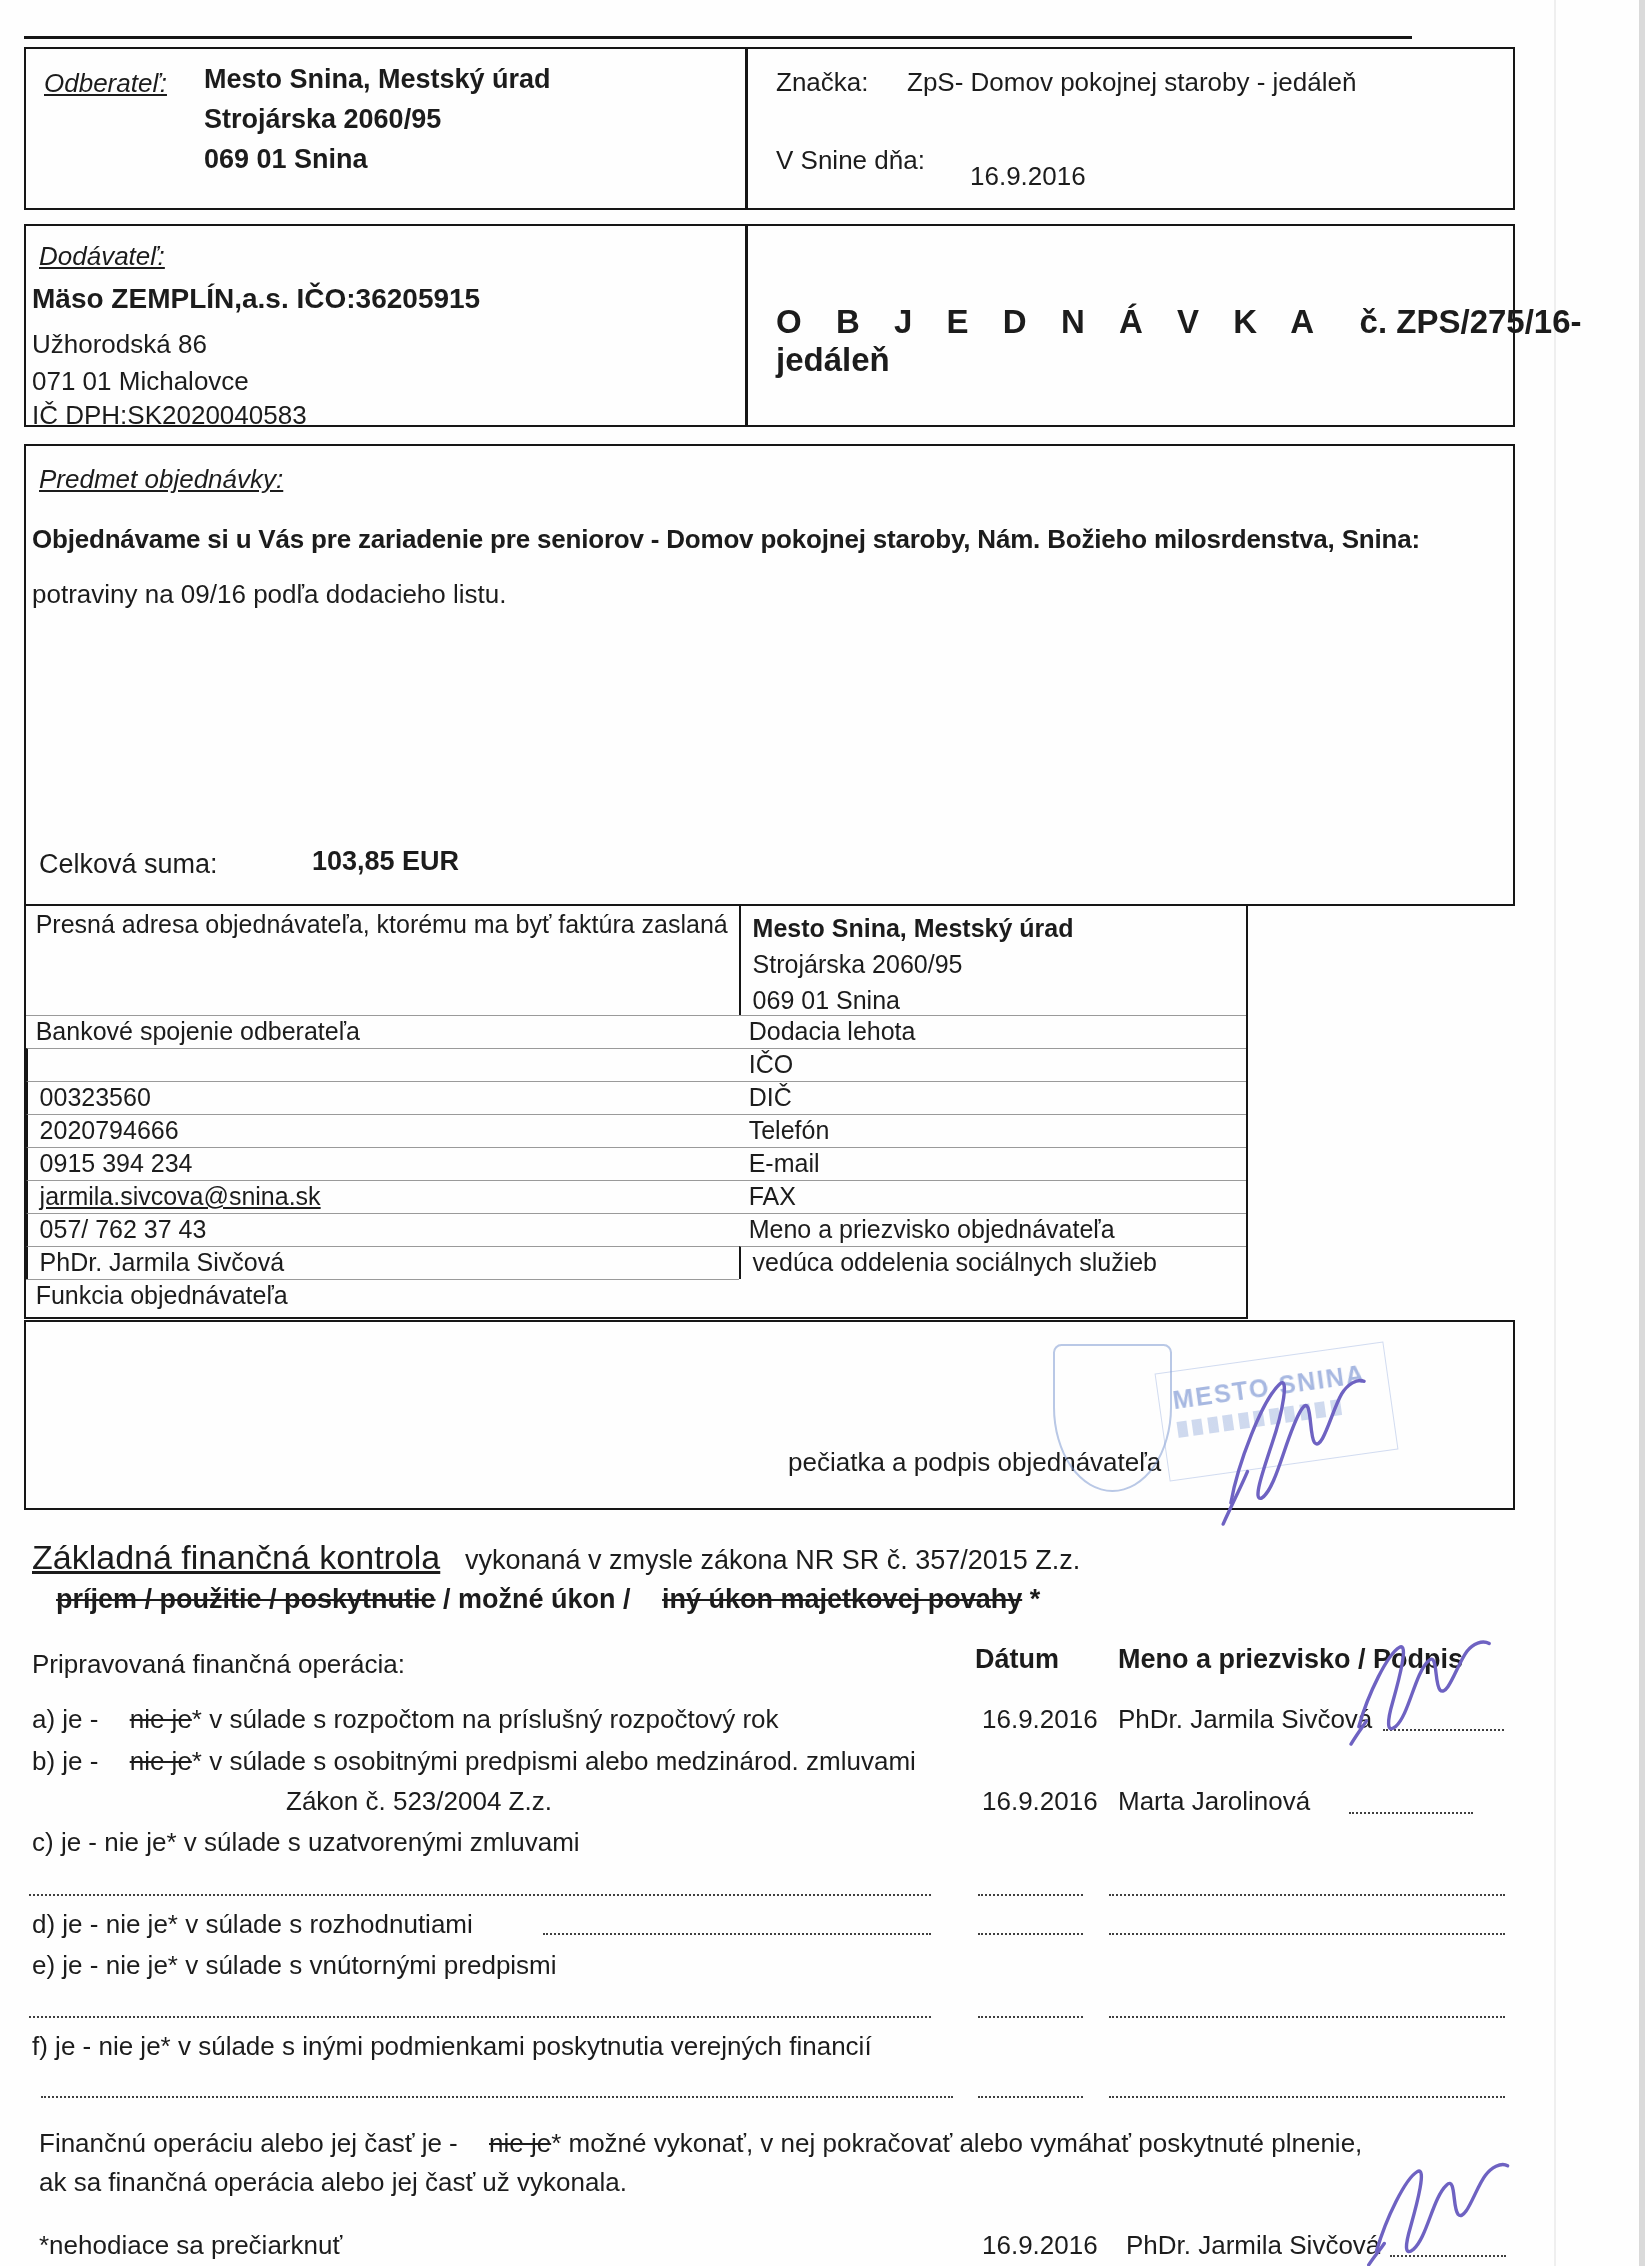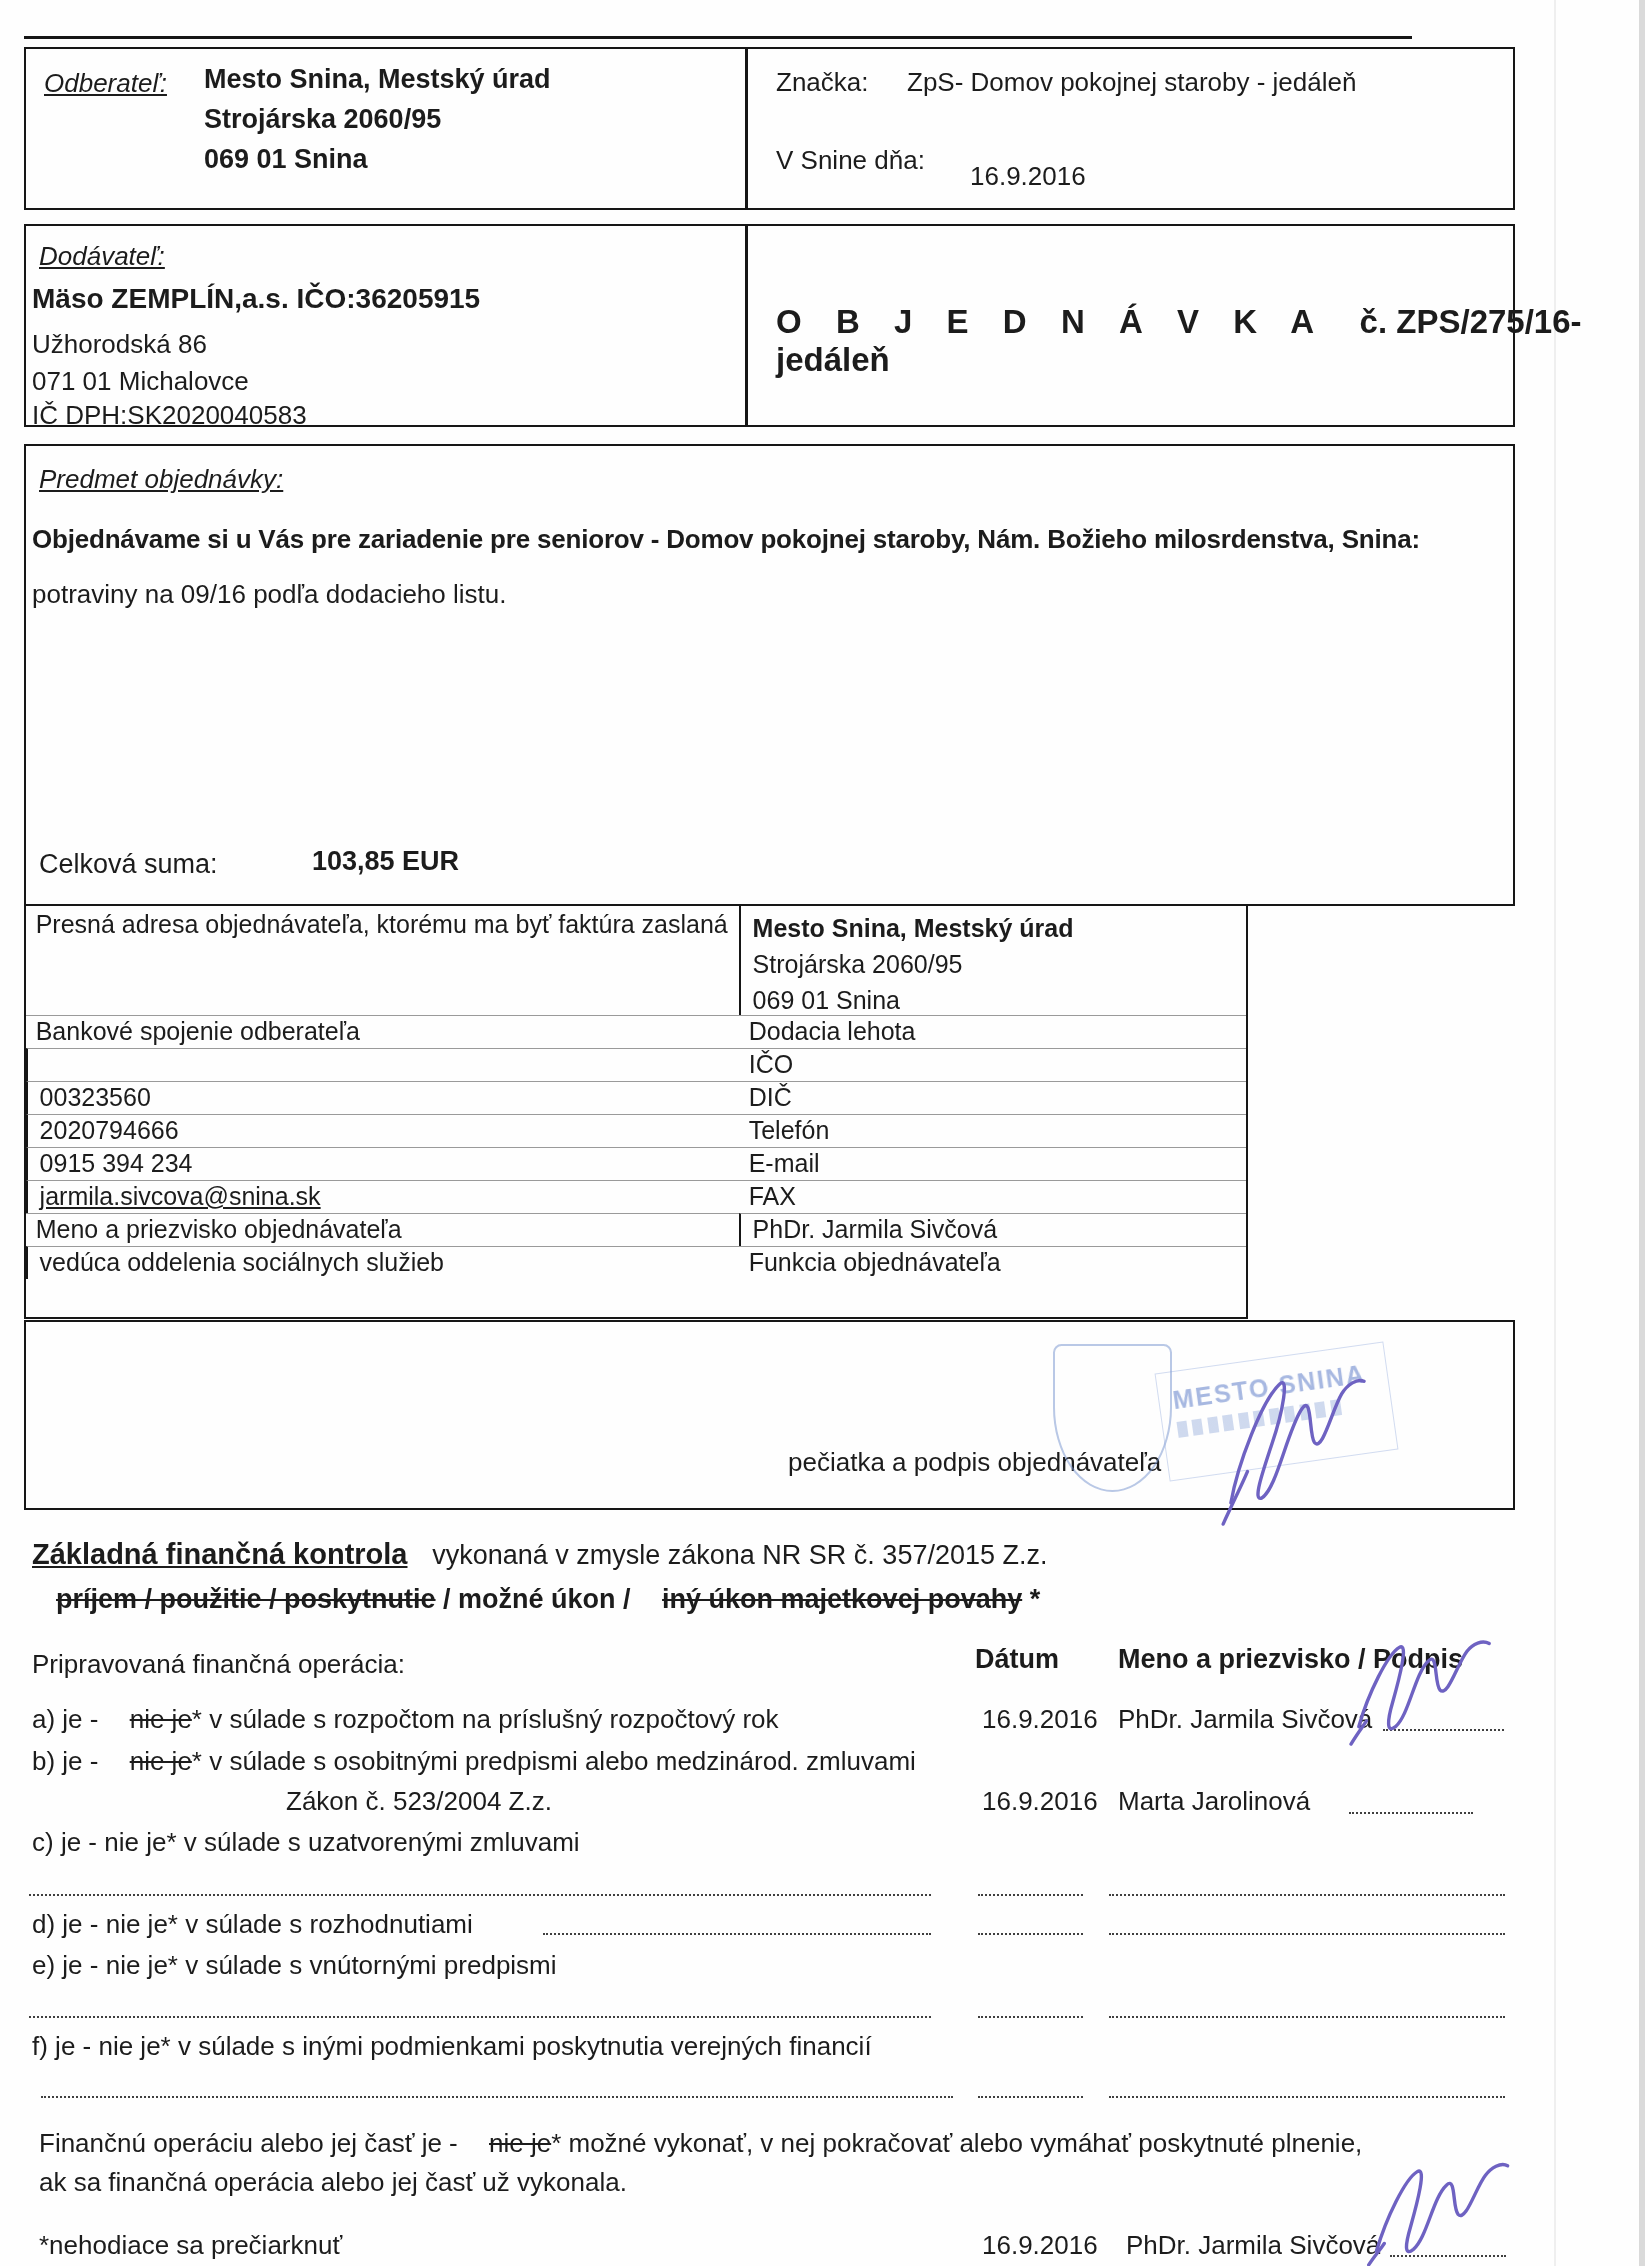--- a/index.html
+++ b/index.html
@@ -134,20 +134,23 @@
     <div class="cell">
         <span>E-mail</span>
       </div>
     <div class="cell val">
         <span style="text-decoration:underline;">jarmila.sivcova@snina.sk</span>
       </div>
 
     <div class="cell">
         <span>FAX</span>
       </div>
+    <div class="cell val">
+        <span>057/ 762 37 43</span>
+      </div>
 
     <div class="cell">
         <span>Meno a priezvisko objednávateľa</span>
       </div>
     <div class="cell val">
         <span>PhDr. Jarmila Sivčová</span>
       </div>
 
     <div class="cell val">
         <span>vedúca oddelenia sociálnych služieb</span>
@@ -164,21 +167,21 @@
   <div class="stamp-rect">
     <span>MESTO SNINA</span>
     <span class="sub"></span>
   </div>
   <svg class="sig abs" style="left:1194px;top:1357px;" width="204" height="170" viewBox="0 0 210 175">
     <path d="M38,150 C45,110 70,45 88,28 C98,18 92,55 80,90 C70,120 60,150 70,145 C85,135 95,80 110,55 C122,35 118,80 124,88 C132,98 142,55 152,38 C158,28 168,22 175,25"></path>
     <path d="M30,172 C40,150 50,130 55,118"></path>
   </svg>
 
   <div class="abs" style="left:32px;top:1538px;font-size:27px;">
-    <span style="font-size:29px;font-weight:bold;text-decoration:underline;">Základná finančná kontrola</span>
+    <span style="font-size:34px;font-weight:normal;text-decoration:underline;">Základná finančná kontrola</span>
     <span style="display:inline-block;width:9.7px;"></span>
     <span>vykonaná v zmysle zákona NR SR č. 357/2015 Z.z.</span>
   </div>
 
   <div class="abs b28" style="left:32px;top:1584px;">
     <span class="strike">príjem / použitie / poskytnutie</span><span> / možné úkon / </span><span class="strike">iný úkon majetkovej povahy</span><span> *</span>
   </div>
 
   <div class="abs t27" style="left:32px;top:1648px;">Pripravovaná finančná operácia:</div>
   <div class="abs b28" style="left:975px;top:1644px;">Dátum</div>

